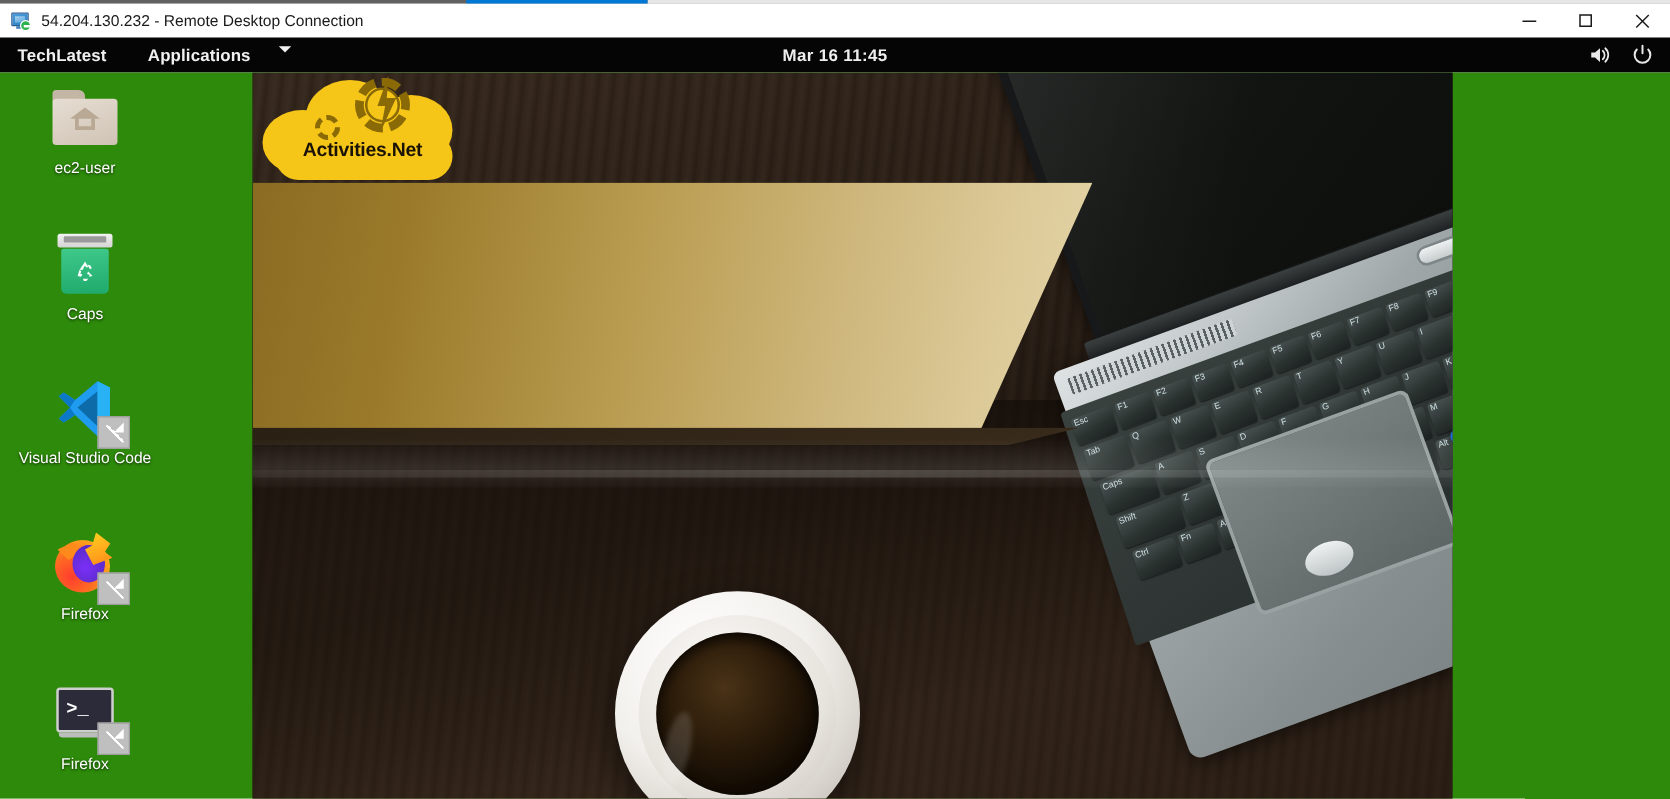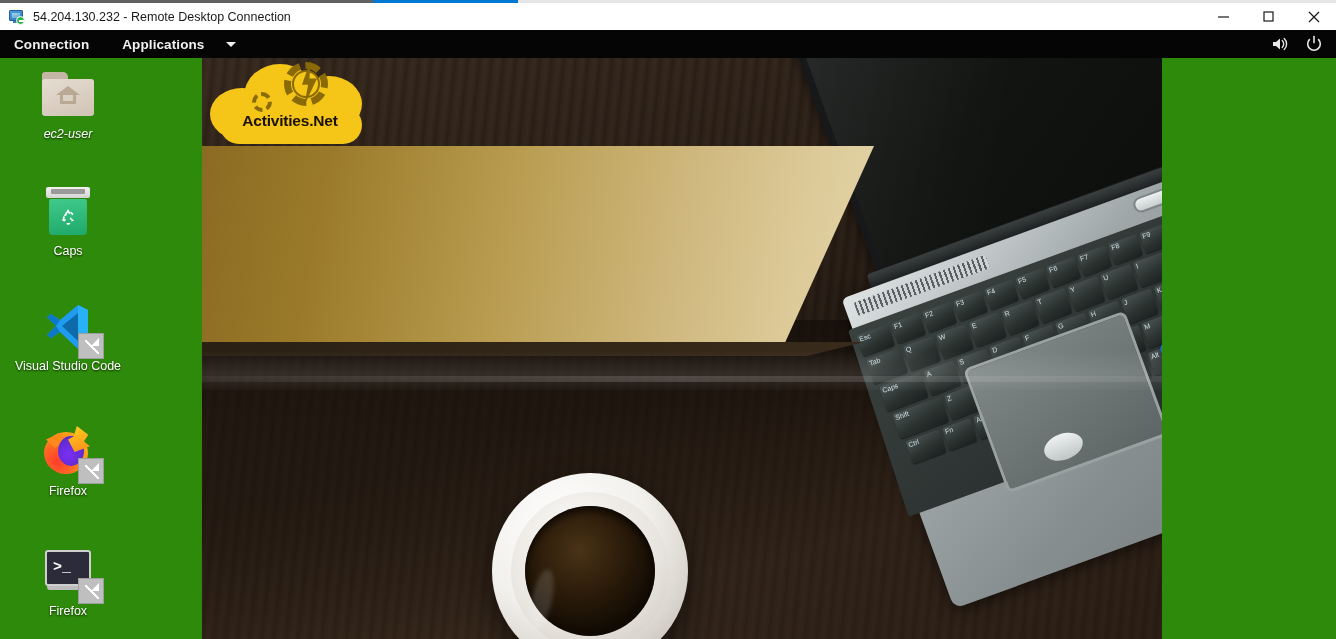--- a/index.html
+++ b/index.html
@@ -64,21 +64,21 @@
     position:absolute; left:0; top:30px; width:1336px; height:28px;
     background:#050505; display:flex; align-items:center;
     color:#f2f2f2;
   }
   .gb-activities {
     font-size:13.5px; font-weight:bold; margin-left:14px; letter-spacing:.1px;
     color:#f0f0f0;
   }
   .gb-apps {
     font-size:13.5px; font-weight:bold; margin-left:33px; letter-spacing:.1px;
-    color:#f0f0f0; display:flex; align-items:center; gap:22px;
+    color:#f0f0f0; display:flex; align-items:flex-start; gap:22px;
   }
   .caret-d { width:0; height:0; border-left:5px solid transparent; border-right:5px solid transparent; border-top:5px solid #f0f0f0; display:inline-block; }
   .gb-clock {
     position:absolute; left:0; right:0; text-align:center; font-size:13.5px;
     font-weight:bold; color:#eeeeee; letter-spacing:.3px; pointer-events:none;
   }
   .gb-right { margin-left:auto; display:flex; align-items:center; gap:16px; margin-right:13px; }
   .gb-right .ic { width:18px; height:18px; color:#e8e8e8; display:block; }
 
   
@@ -386,25 +386,26 @@
       <div class="tb-btn">
         <svg width="14" height="14" viewBox="0 0 14 14">
             <line x1="2" y1="2" x2="12" y2="12" stroke="#1a1a1a" stroke-width="1.2"></line>
             <line x1="12" y1="2" x2="2" y2="12" stroke="#1a1a1a" stroke-width="1.2"></line>
           </svg>
       </div>
     </div>
   </div>
 
   <div class="gnome-bar">
-    <div class="gb-activities">Connection</div>
+    <div class="gb-activities">TechLatest</div>
     <div class="gb-apps">
       <span>Applications</span>
       <span class="caret-d"></span>
     </div>
+    <div class="gb-clock">Mar 16  11:45</div>
     <div class="gb-right">
       <span class="ic">
         <svg width="18" height="18" viewBox="0 0 18 18">
           <path d="M2 7h3L9 3.5v11L5 11H2z" fill="#e8e8e8"></path>
           <path d="M11.2 5.6a4.6 4.6 0 0 1 0 6.8" fill="none" stroke="#e8e8e8" stroke-width="1.4" stroke-linecap="round"></path>
           <path d="M13.2 3.6a7.3 7.3 0 0 1 0 10.8" fill="none" stroke="#e8e8e8" stroke-width="1.4" stroke-linecap="round"></path>
         </svg>
       </span>
       <span class="ic">
         <svg width="18" height="18" viewBox="0 0 18 18">
@@ -511,21 +512,21 @@
         <div class="gear-big"></div>
         <div class="gear-in"></div>
         <div class="gear-sm"></div>
         <div class="bolt"></div>
         <div class="ltext">Activities.Net</div>
       </div>
     </div>
 
     <div class="dicons">
 
-      <div class="dicon" style="top:8px;font-style:italic;">
+      <div class="dicon" style="top:8px;">
         <div class="glyph">
           <div class="i-folder">
             <div class="tab"></div>
               <div class="body"></div>
             <div class="house">
                 <div class="roof"></div>
                 <div class="wall2"></div>
               </div>
           </div>
         </div>

